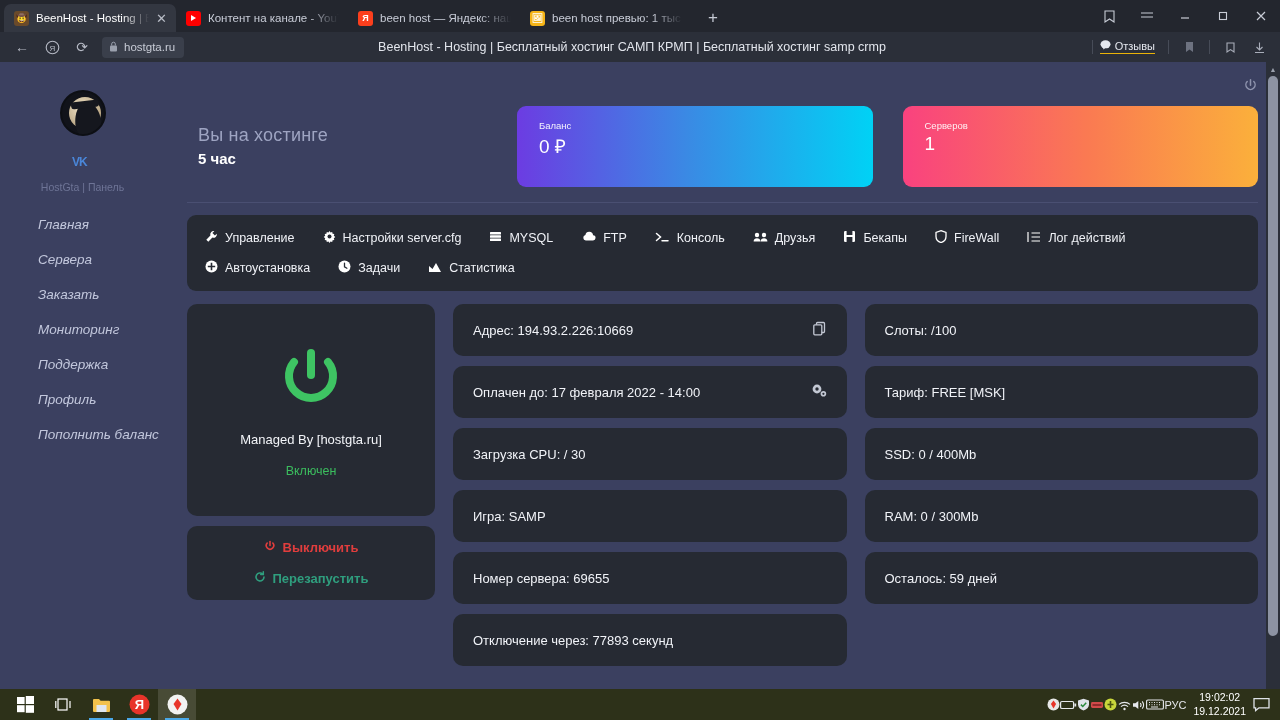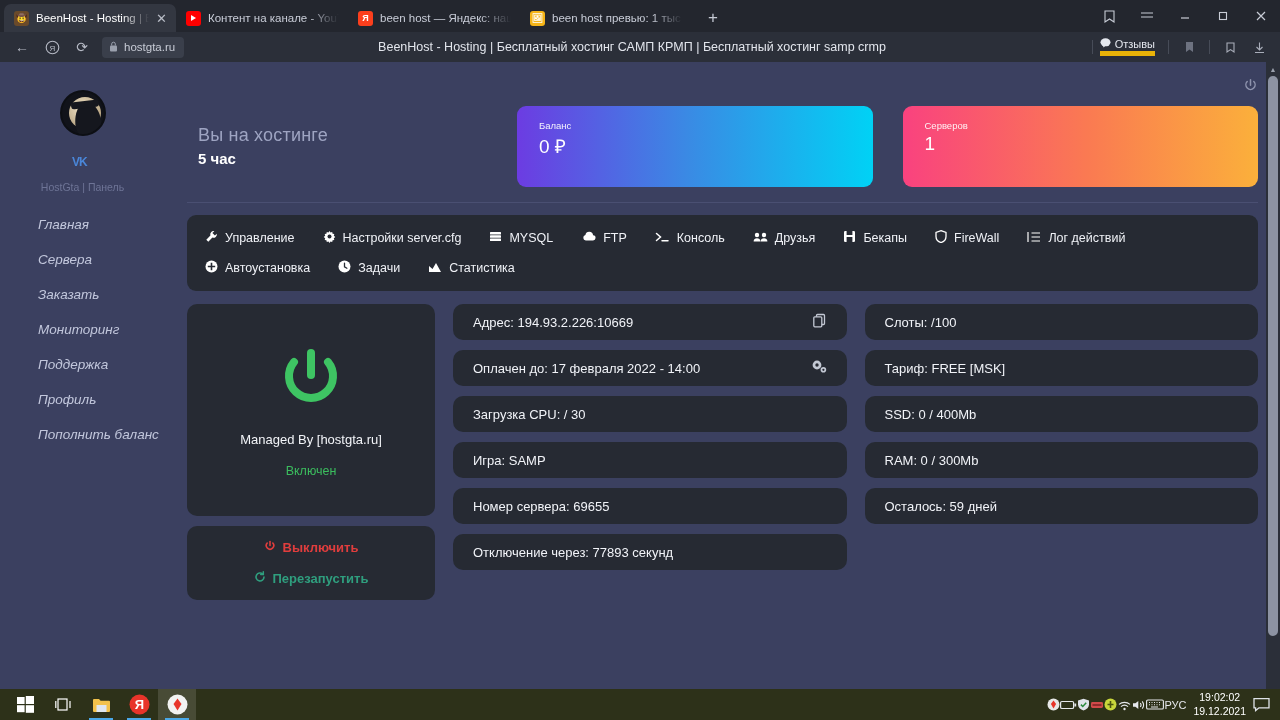--- a/index.html
+++ b/index.html
@@ -52,21 +52,21 @@
   .navbtn { width:28px; height:24px; display:flex; align-items:center; justify-content:center;
     color:#b6bac5; font-size:14px; }
   .urlbox { display:flex; align-items:center; gap:6px; background:#3a3f4b; border-radius:4px;
     height:21px; padding:0 9px 0 7px; margin-left:4px; }
   .urlbox .lock { font-size:9px; color:#9aa0ad; }
   .urlbox .urltext { font-size:11.5px; color:#c8ccd6; }
   .pagetitle { position:absolute; left:0; right:16px; text-align:center; font-size:12.5px;
     color:#e2e5ec; pointer-events:none; }
   .addr-right { margin-left:auto; display:flex; align-items:center; gap:3px; z-index:2; }
   .otzyv { display:flex; align-items:center; gap:4px; font-size:11px; color:#e4e7ee;
-    border-bottom:5px solid #eab308; padding-bottom:1px; margin-right:6px; }
+    border-bottom:1px solid #eab308; padding-bottom:1px; margin-right:6px; }
   .abtn { width:26px; height:24px; display:flex; align-items:center; justify-content:center;
     color:#a9aeba; font-size:13px; }
   .vsep { width:1px; height:14px; background:#474c58; margin:0 4px; }
 
   
   .page { flex:1; display:flex; background:#3b4060; position:relative; overflow:hidden; }
 
   .sidebar { width:165px; flex:0 0 165px; background:#3b4060; padding-top:28px;
     display:flex; flex-direction:column; align-items:center; }
   .avatar { width:46px; height:46px; border-radius:50%; background:#11131a;
@@ -116,21 +116,21 @@
   .pb-managed { font-size:13px; color:#f2f4f8; margin-top:14px; }
   .pb-state { font-size:12.5px; color:#3bbd5e; margin-top:17px; }
 
   .actionbox { background:#262a33; border-radius:10px; margin-top:10px; padding:14px 0 14px 0;
     text-align:center; }
   .act { display:flex; align-items:center; justify-content:center; gap:7px; font-size:13px;
     font-weight:bold; }
   .act-off { color:#e03d3d; }
   .act-restart { color:#2f9e7e; margin-top:16px; }
 
-  .inforow { background:#262a33; border-radius:10px; height:36px; display:flex; align-items:center;
+  .inforow { background:#262a33; border-radius:10px; height:52px; display:flex; align-items:center;
     padding:0 20px; margin-bottom:10px; font-size:13px; color:#f1f3f8; }
   .inforow .txt { flex:1; }
   .inforow .rico { color:#c3c8d4; }
 
   
   .vscroll { position:absolute; right:0; top:0; width:14px; bottom:0; background:#2b2f39; }
   .vscroll .arrow { height:14px; display:flex; align-items:center; justify-content:center;
     color:#9aa0ad; font-size:7px; }
   .vscroll .thumb { position:absolute; top:14px; left:2px; width:10px; height:560px;
     background:#8d93a3; border-radius:5px; }

